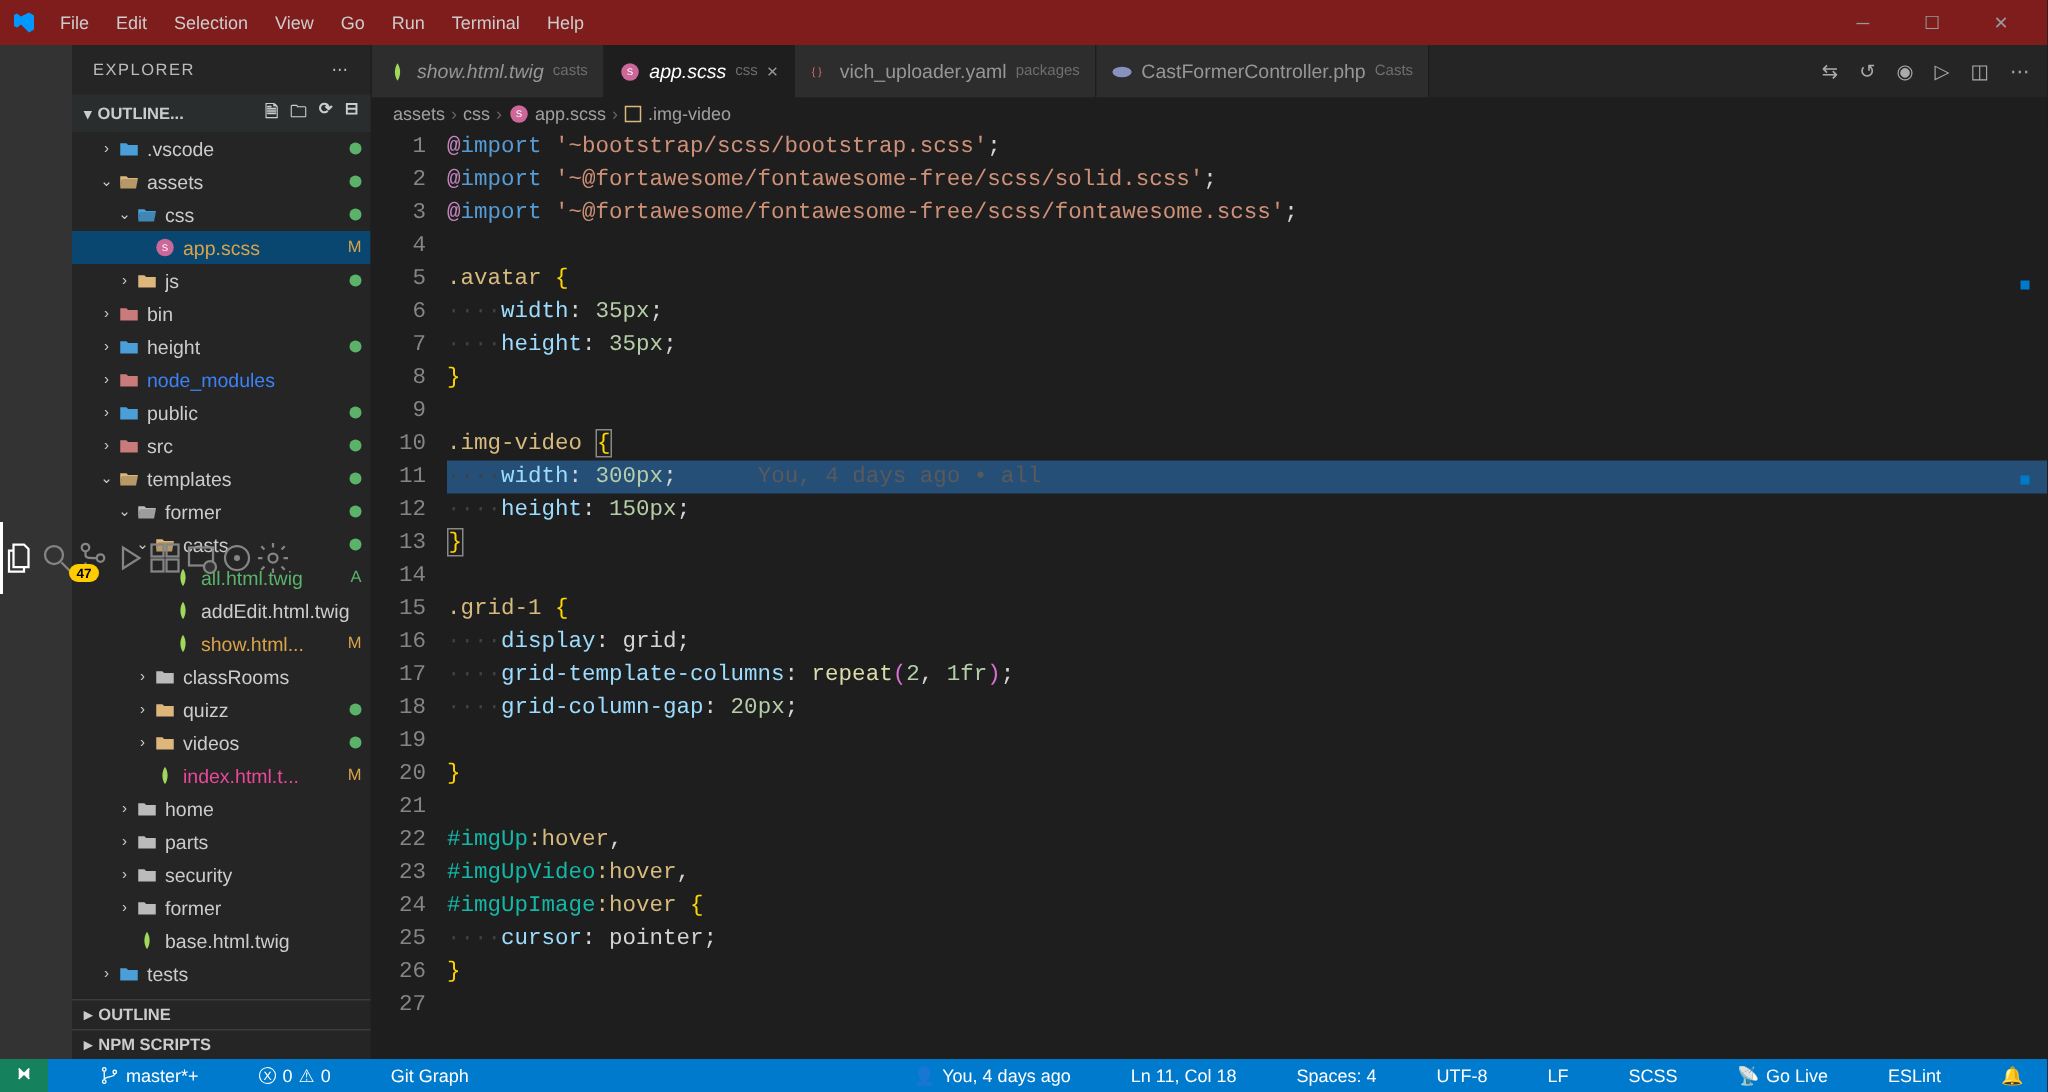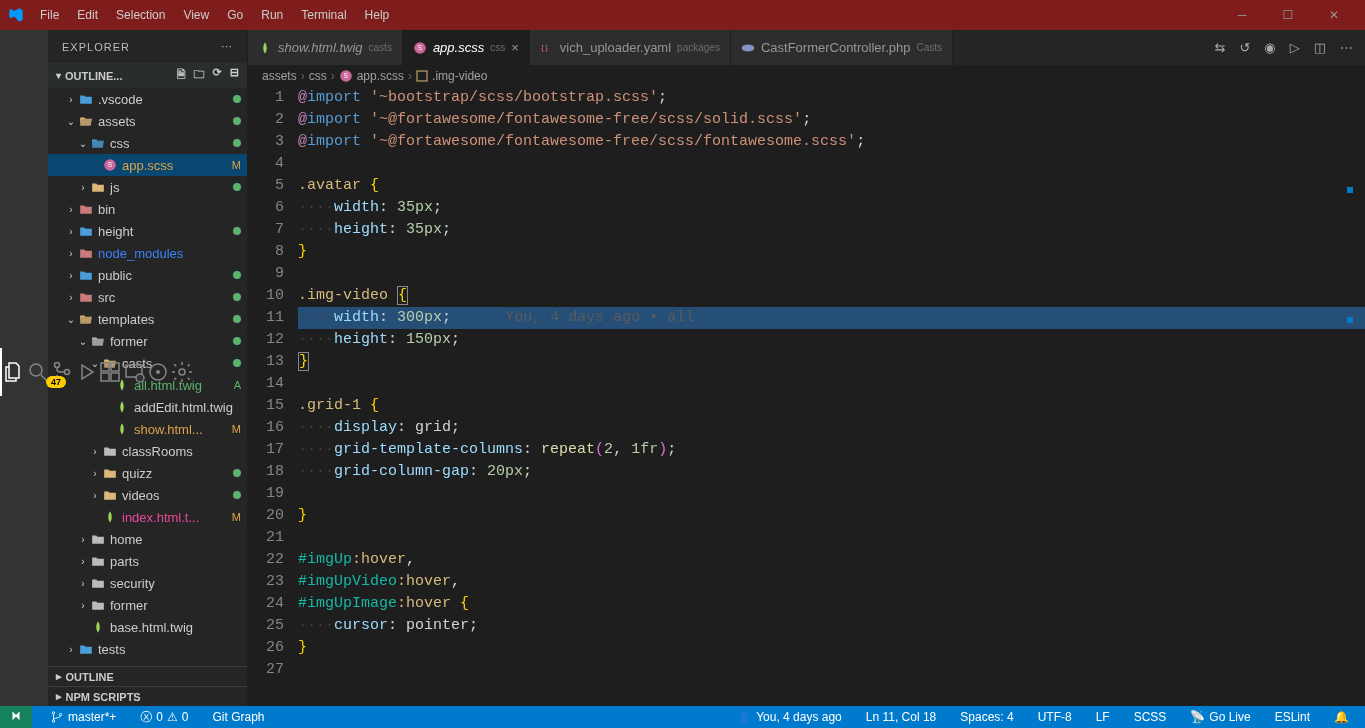--- a/index.html
+++ b/index.html
@@ -184,21 +184,21 @@
 .tk-dots { color: #404040; }
 .statusbar {
   height: 22px;
   background: #007acc;
   color: #fff;
   display: flex;
   align-items: center;
   font-size: 12px;
   padding: 0 0px;
 }
-.statusbar .sb-left, .statusbar .sb-right { display: flex; align-items: center; gap: 12px; }
+.statusbar .sb-left, .statusbar .sb-right { display: flex; align-items: center; gap: 28px; }
 .statusbar .sb-right { margin-left: auto; padding-right: 10px; }
 .statusbar .sb-item { display: flex; align-items: center; gap: 4px; padding: 0 6px; cursor: pointer; }
 .statusbar .sb-remote { background: #16825d; height: 22px; width: 32px; display:flex; align-items:center; justify-content:center;}
 .outline-section {
   border-top: 1px solid #3c3c3c;
   padding: 3px 8px;
   font-size: 11px;
   font-weight: bold;
   background: #252526;
   display:flex;

